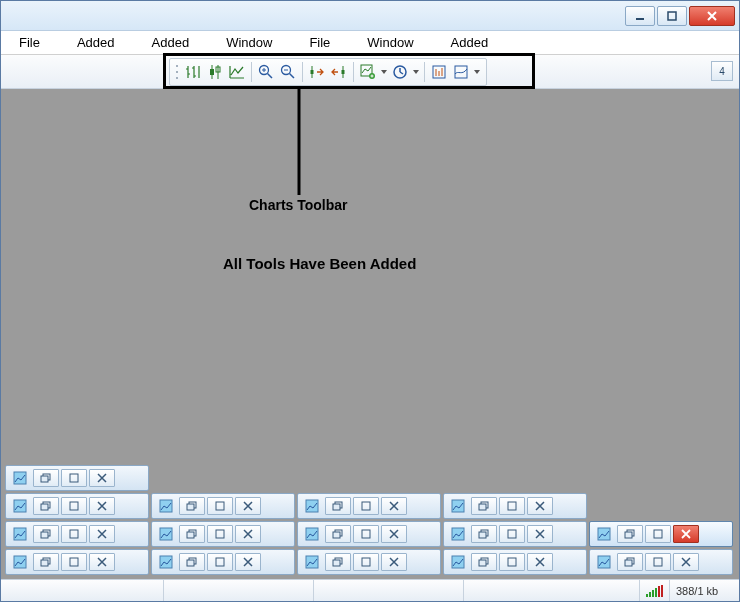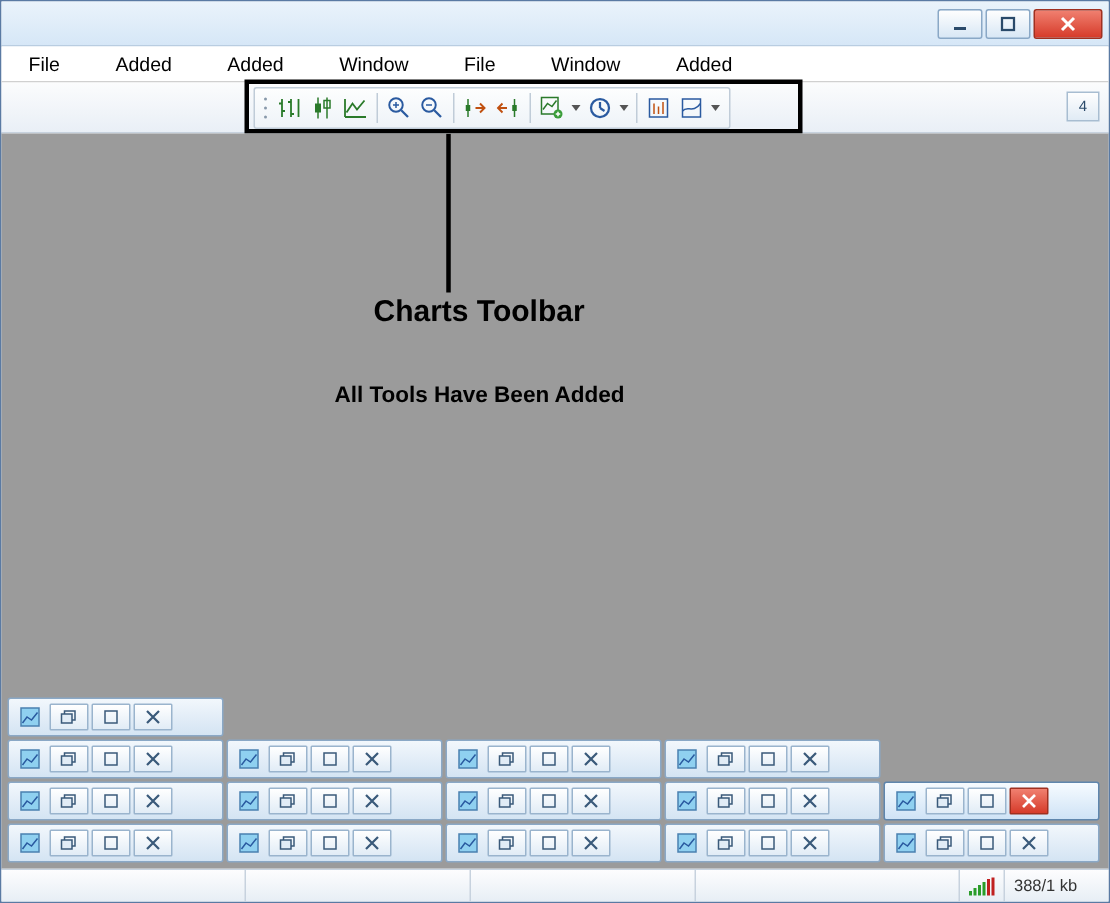--- a/index.html
+++ b/index.html
@@ -17,21 +17,21 @@
   .toolbarrow { height: 34px; background: linear-gradient(#fbfcfd,#e9eff6); border-bottom: 1px solid #c7d2de; display:flex; align-items:center; position:relative; }
   .charts-toolbar { margin-left: 168px; height:28px; display:flex; align-items:center; gap:0; padding: 0 4px; background: linear-gradient(#fdfefe,#eef3f8); border:1px solid #c0ccd8; border-radius:2px; }
   .highlight-box { position:absolute; left:162px; top:-2px; width:372px; height:36px; border:3px solid #000; pointer-events:none; }
   .tool { width:22px; height:22px; display:flex; align-items:center; justify-content:center; cursor:pointer; }
   .tsep { width:1px; height:20px; background:#c0ccd8; margin:0 3px; }
   .drop { width:10px; display:flex; align-items:center; justify-content:center; cursor:pointer; }
   .toolbarrow .right { position:absolute; right:6px; top:6px; width:22px; height:20px; border:1px solid #a8bdd1; background:linear-gradient(#fefefe,#e0ebf5); display:flex; align-items:center; justify-content:center; font-size:10px; color:#2a4a6a; }
   
   .main { flex:1; background:#9b9b9b; position:relative; overflow:hidden; }
   .annot-line { position:absolute; pointer-events:none; }
-  .annot-label { position:absolute; font-weight:bold; color:#000; font-size:20px; }
+  .annot-label { position:absolute; font-weight:bold; color:#000; font-size:14px; }
   .annot-sub { position:absolute; font-weight:bold; color:#000000; font-size:15px; }
   
   .mdi { position:absolute; left:4px; bottom:4px; display:grid; grid-template-columns: repeat(5, 144px); grid-auto-rows: 26px; gap:2px; }
   .child { width:144px; height:26px; border:1px solid #8aa8c6; background:linear-gradient(#f2f7fc,#d4e4f3); border-radius:2px; display:flex; align-items:center; padding:0 3px; gap:2px; }
   .child.active { background:linear-gradient(#f6fbff,#cfe3f6); border-color:#5f86ad; }
   .cbtn { width:26px; height:18px; border:1px solid #9ab4cd; background:linear-gradient(#ffffff,#e1ecf6); border-radius:1px; display:flex; align-items:center; justify-content:center; cursor:pointer; }
   .cbtn.first { width:22px; border:none; background:transparent; }
   .cbtn.close-red { background: linear-gradient(#f08070,#d63b2a); border-color:#a03020; }
   .cbtn.close-red svg path { stroke:#fff; }
   

